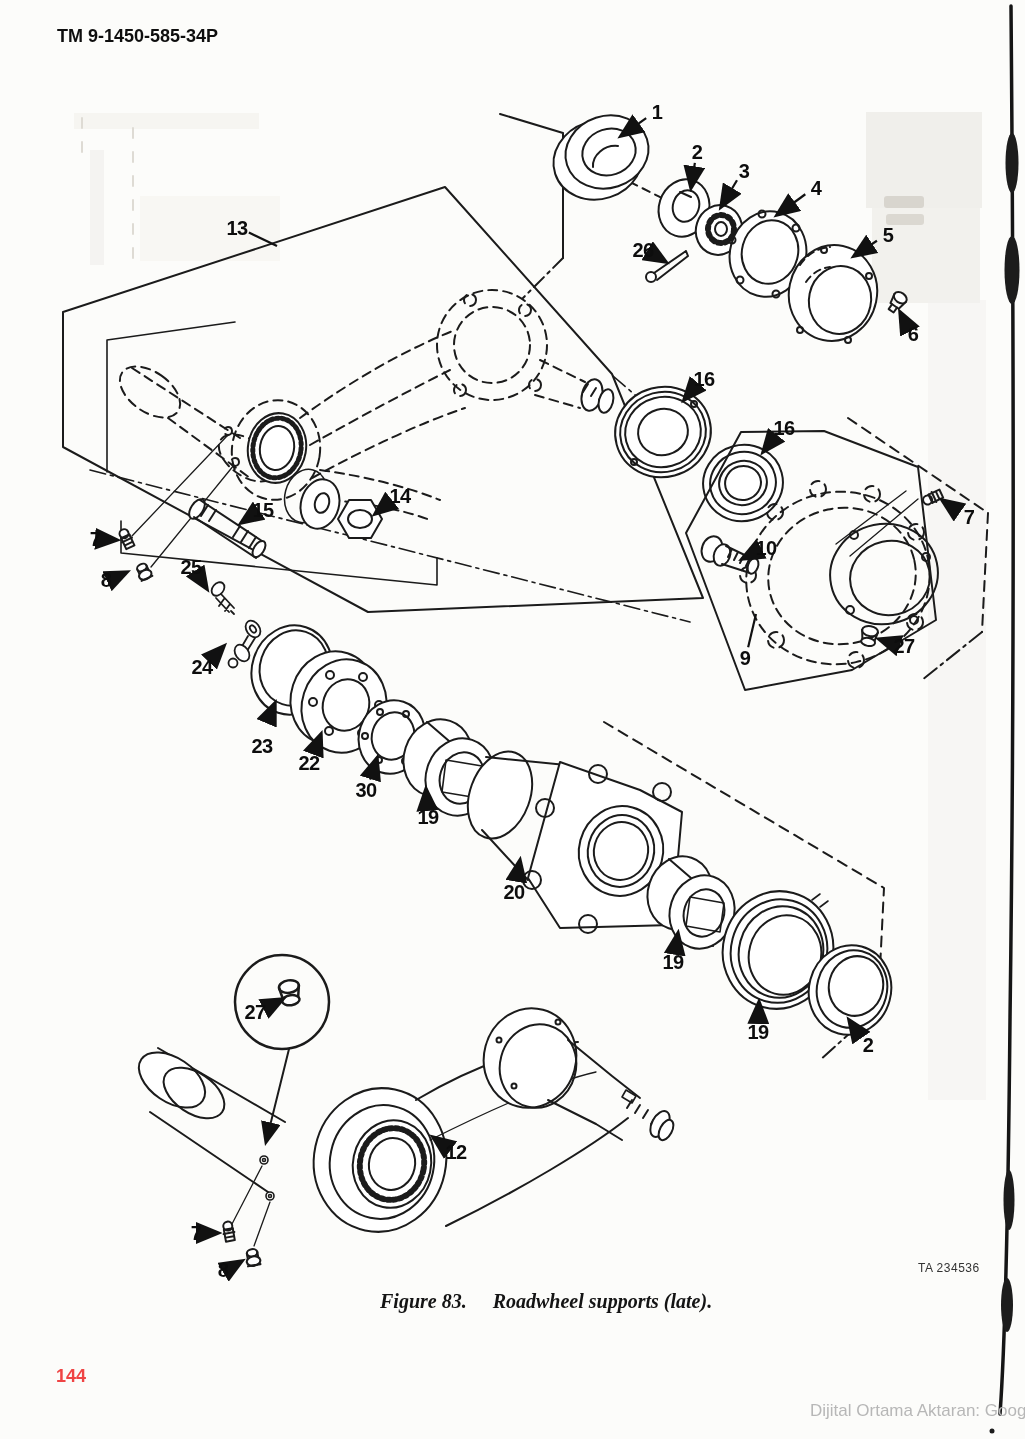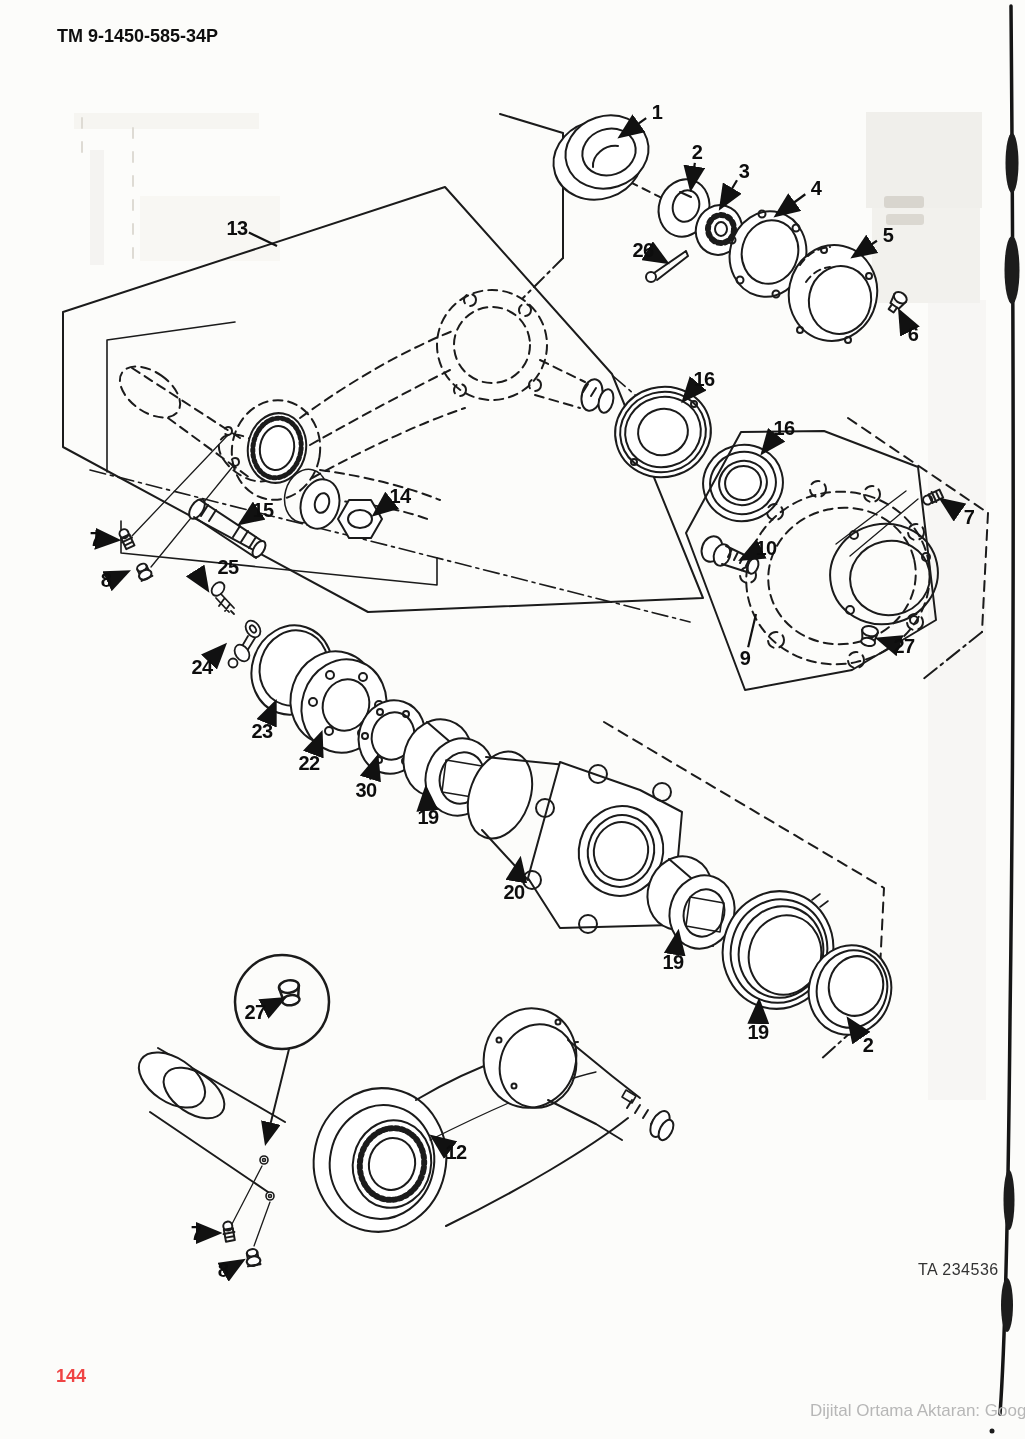--- a/index.html
+++ b/index.html
@@ -2,21 +2,21 @@
 <html><head>
 <meta charset="utf-8">
 <style>
   html,body{margin:0;padding:0;background:#888;}
   .page{position:relative;width:1025px;height:1439px;background:#fcfcfa;overflow:hidden;
         font-family:"Liberation Sans",sans-serif;color:#141414;}
   .layer{position:absolute;left:0;top:0;width:1025px;height:1439px;}
   svg.layer{pointer-events:none;}
   .hdr{position:absolute;left:57px;top:26px;font-size:18px;font-weight:bold;letter-spacing:0px;color:#0e0e0e;}
   .pgnum{position:absolute;left:56px;top:1366px;font-size:18px;font-weight:bold;color:#ef4444;}
-  .ta{position:absolute;left:918px;top:1261px;font-size:16px;color:#333;letter-spacing:0.5px;}
+  .ta{position:absolute;left:918px;top:1261px;font-size:12px;color:#333;letter-spacing:0.5px;}
   .caption{position:absolute;left:380px;top:1290px;font-family:"Liberation Serif",serif;
            font-style:italic;font-weight:600;font-size:20px;color:#141414;white-space:nowrap;}
   .caption .figlabel{margin-right:26px;}
   .watermark{position:absolute;left:810px;top:1401px;font-size:17px;color:#b7b7b7;white-space:nowrap;}
   .callout{position:absolute;transform:translate(-50%,-52%);font-size:20px;font-weight:bold;
            color:#0d0d0d;letter-spacing:-0.5px;line-height:1;}
 </style>
 </head>
 <body>
 
@@ -385,35 +385,38 @@
       <div class="callout" style="left: 704px; top: 379px;">16</div>
       <div class="callout" style="left: 784px; top: 428px;">16</div>
       <div class="callout" style="left: 969px; top: 517px;">7</div>
       <div class="callout" style="left: 766px; top: 548px;">10</div>
       <div class="callout" style="left: 904px; top: 646px;">27</div>
       <div class="callout" style="left: 745px; top: 658px;">9</div>
       <div class="callout" style="left: 400px; top: 496px;">14</div>
       <div class="callout" style="left: 263px; top: 510px;">15</div>
       <div class="callout" style="left: 95px; top: 539px;">7</div>
       <div class="callout" style="left: 106px; top: 580px;">8</div>
-      <div class="callout" style="left: 191px; top: 567px; margin-left: 37px;">25</div>
+      <div class="callout" style="left: 191px; top: 567px;">25</div>
       <div class="callout" style="left: 202px; top: 667px;">24</div>
-      <div class="callout" style="left: 262px; top: 731px;">23</div>
+      <div class="callout" style="left: 262px; top: 746px;">23</div>
       <div class="callout" style="left: 309px; top: 763px;">22</div>
       <div class="callout" style="left: 366px; top: 790px;">30</div>
       <div class="callout" style="left: 428px; top: 817px;">19</div>
       <div class="callout" style="left: 514px; top: 892px;">20</div>
       <div class="callout" style="left: 673px; top: 962px;">19</div>
       <div class="callout" style="left: 758px; top: 1032px;">19</div>
       <div class="callout" style="left: 868px; top: 1045px;">2</div>
       <div class="callout" style="left: 255px; top: 1012px;">27</div>
       <div class="callout" style="left: 456px; top: 1152px;">12</div>
       <div class="callout" style="left: 196px; top: 1233px;">7</div>
       <div class="callout" style="left: 223px; top: 1270px;">8</div>
     </div>
 
   <div class="hdr">TM 9-1450-585-34P</div>
 
+  <div class="caption">
+    <span class="figlabel">Figure 83.</span><span>Roadwheel supports (late).</span>
+  </div>
 
   <div class="ta">TA 234536</div>
   <div class="pgnum">144</div>
   <div class="watermark">Dijital Ortama Aktaran: Google</div>
 </div>
 
 </body></html>

